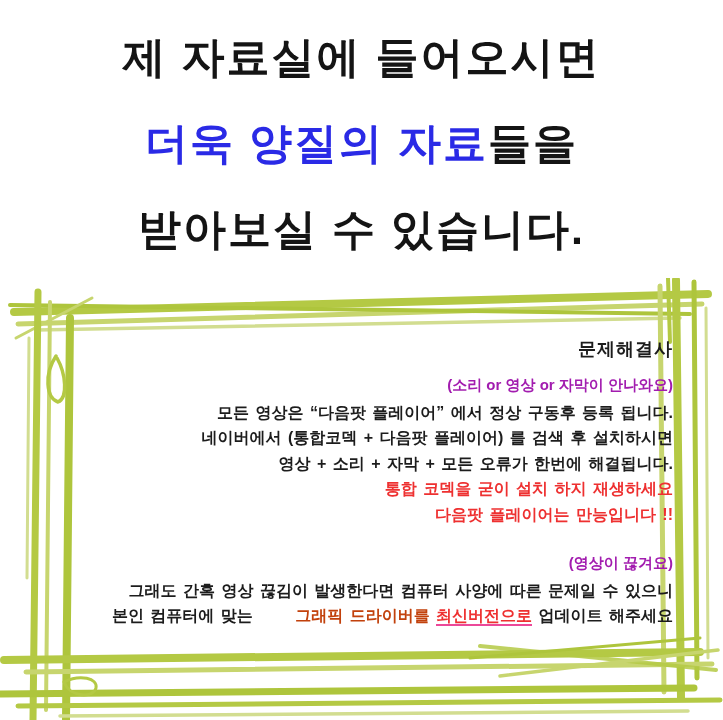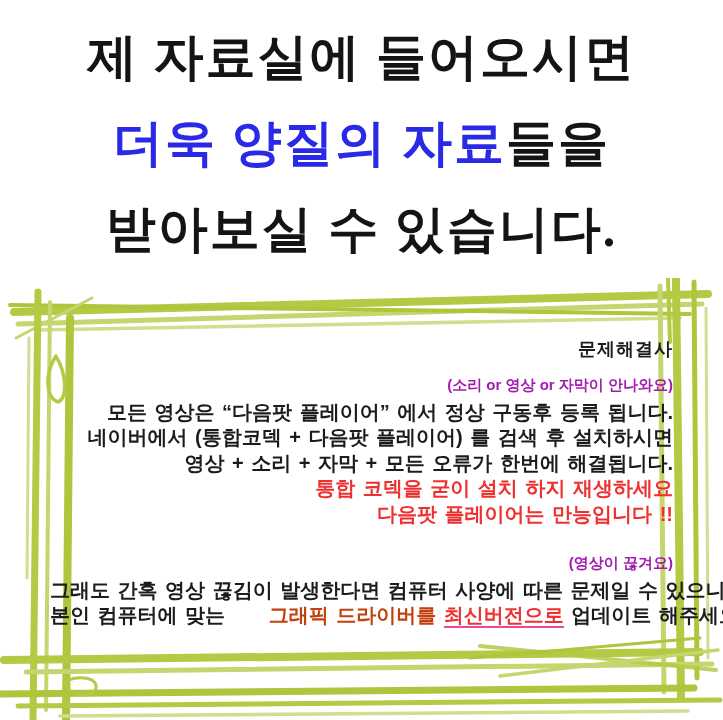--- a/index.html
+++ b/index.html
@@ -6,39 +6,39 @@
   html,body { background:#ffffff; }
   .canvas {
     position:relative; width:723px; height:720px; background:#ffffff;
     overflow:hidden;
     font-family:"Liberation Sans","DejaVu Sans",sans-serif;
   }
 
   
   .header { position:absolute; top:14px; left:0; width:723px; text-align:center; }
   .h-line {
-    font-family:Liberation Serif, serif;
-    font-size:50px; font-weight:bold; letter-spacing:2px;
+    font-family:Liberation Sans, sans-serif;
+    font-size:43px; font-weight:bold; letter-spacing:2px;
     line-height:86px; white-space:nowrap; color:#141414;
   }
   .h-blue { color:#2a2ae6; }
   .h-black { color:#141414; }
 
   
   .frame-wrap { position:absolute; left:0; top:278px; width:723px; height:442px; }
   .frame-wrap svg { display:block; width:723px; height:442px; }
 
   
   .notice {
     position:absolute; top:338px; left:50px; width:623px;
     text-align:right; color:#1c1c1c;
   }
   .n-title { font-size:18px; font-weight:bold; letter-spacing:1px; line-height:22px; margin-bottom:8px; }
   .n-heading { font-size:15px; font-weight:bold; color:#a21caf; line-height:20px; margin-bottom:5px;margin-top:15px; }
-  .n-line { font-size:20px; font-weight:bold; line-height:25.4px; white-space:nowrap; word-spacing:2px; }
+  .n-line { font-size:16px; font-weight:bold; line-height:25.4px; white-space:nowrap; word-spacing:2px; }
   .n-red { color:#ee3030; }
   .n-section2 { margin-top:26px; }
   .seg-red { color:#c2410c;margin-left:36px; }
   .seg-red-u { color:#ee3030; border-bottom:2px solid #ec4899; padding-bottom:0px; }
 </style>
 </head>
 <body>
 
 <div class="canvas">
 

